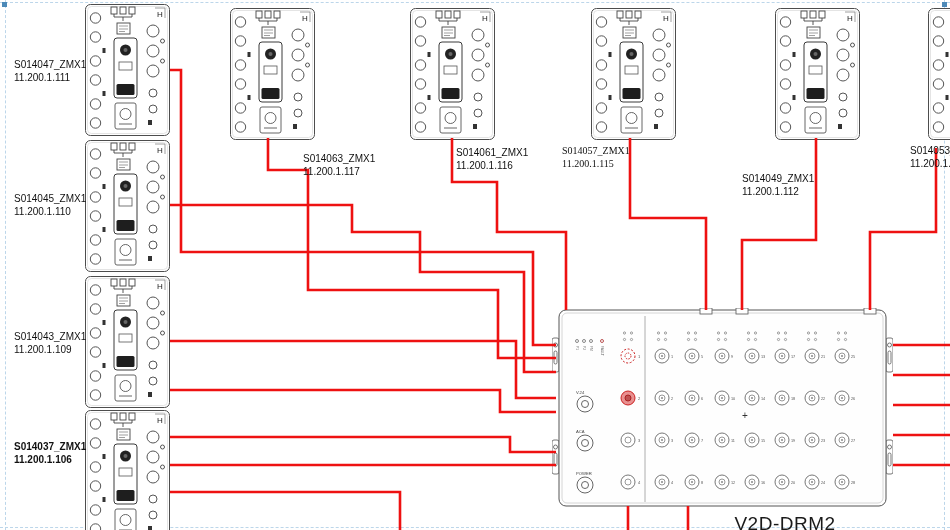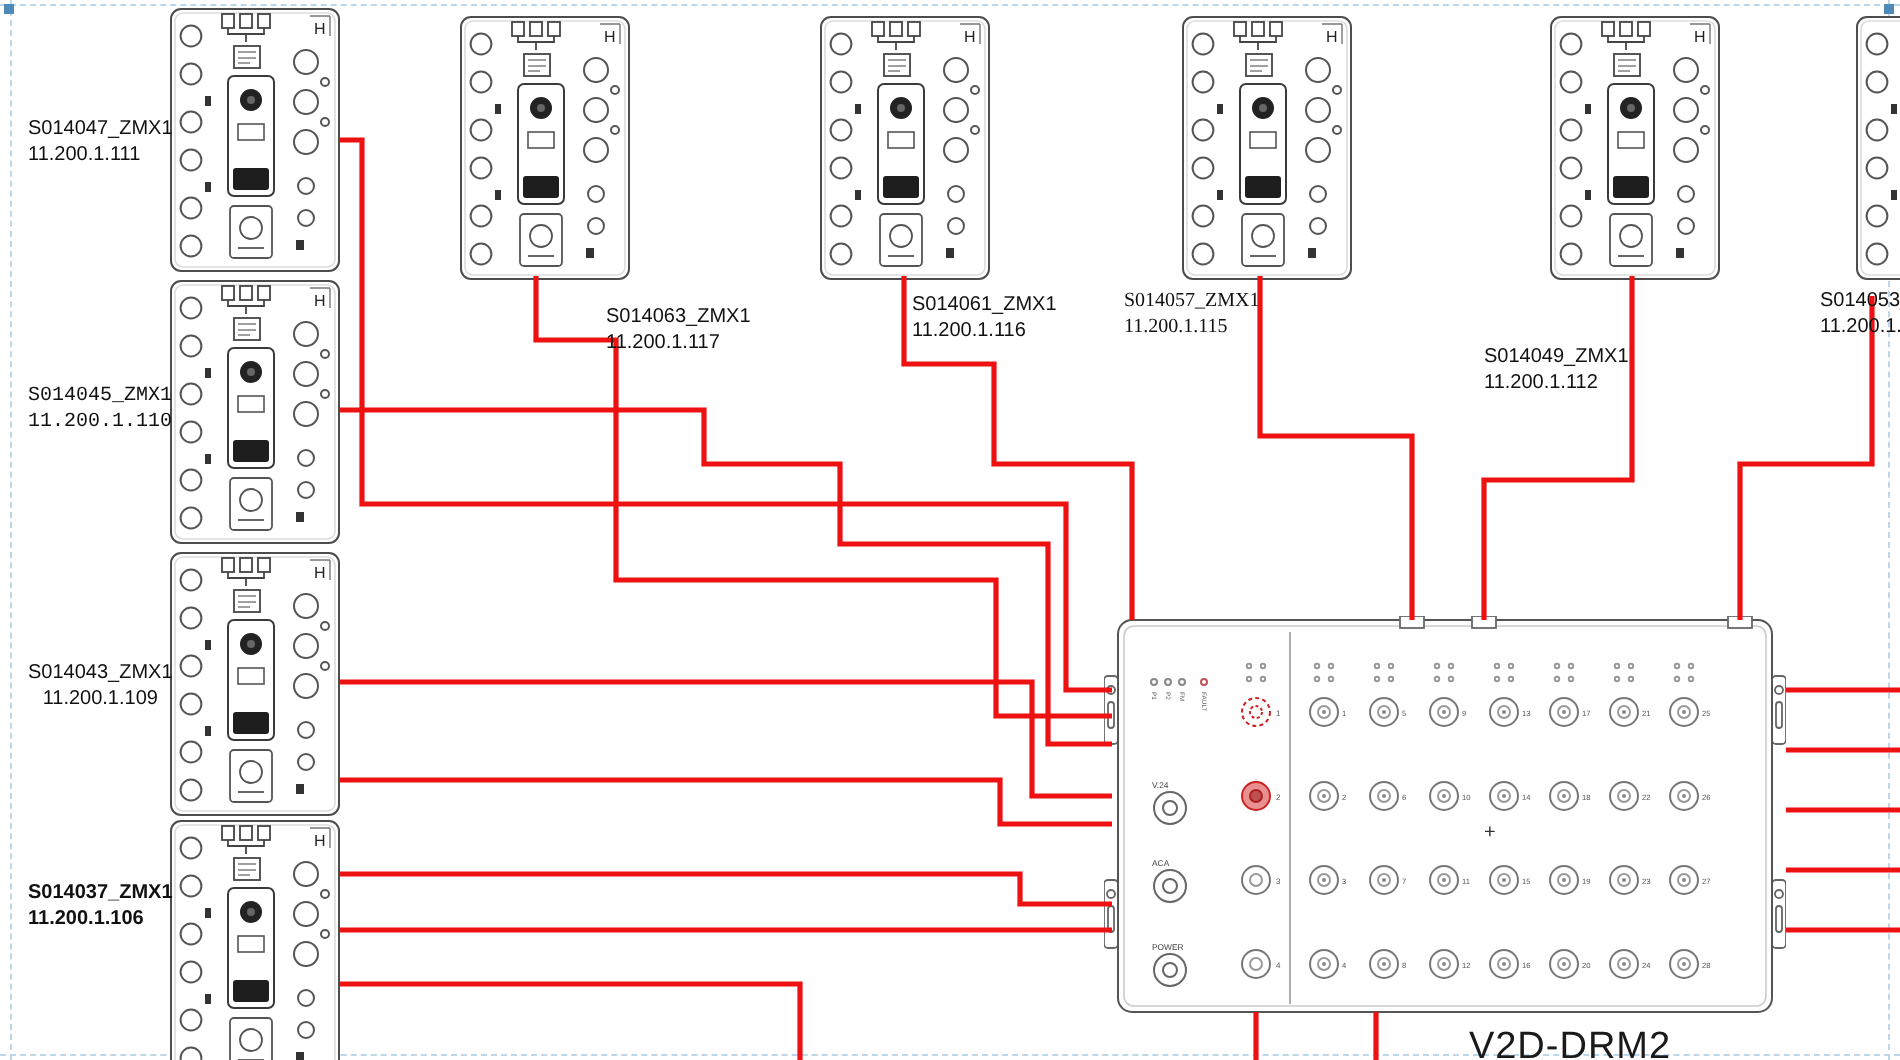--- a/index.html
+++ b/index.html
@@ -379,21 +379,21 @@
       <circle cx="68" cy="47" r="6"></circle>
       <circle cx="68" cy="67" r="6"></circle>
       <circle cx="77.5" cy="37" r="2"></circle>
       <circle cx="77.5" cy="57" r="2"></circle>
       <circle cx="68" cy="89" r="4"></circle>
       <circle cx="68" cy="105" r="4"></circle>
       <rect x="63" y="116" width="4" height="5" fill="#333" stroke="none"></rect>
     </g>
   </svg>
 </div>
-    <div class="dev-label" style="left: 14px; top: 192px; font-family: Liberation Mono, monospace;">
+    <div class="dev-label" style="left: 14px; top: 192px;">
       <div>S014045_ZMX1</div>
       <div>11.200.1.110</div>
     </div>
     <div class="zmx-node" style="left: 85px; top: 276px;">
   <svg viewBox="0 0 85 132" width="85" height="132">
     <rect x="0.5" y="0.5" width="84" height="131" rx="5" fill="#ffffff" stroke="#4d4d4d"></rect>
     <rect x="2.5" y="2.5" width="80" height="127" rx="4" fill="none" stroke="#dddddd" stroke-width="0.8"></rect>
     <g fill="none" stroke="#555">
       <circle cx="10.5" cy="14" r="5.2"></circle>
       <circle cx="10.5" cy="33" r="5.2"></circle>
@@ -436,21 +436,21 @@
       <circle cx="68" cy="47" r="6"></circle>
       <circle cx="68" cy="67" r="6"></circle>
       <circle cx="77.5" cy="37" r="2"></circle>
       <circle cx="77.5" cy="57" r="2"></circle>
       <circle cx="68" cy="89" r="4"></circle>
       <circle cx="68" cy="105" r="4"></circle>
       <rect x="63" y="116" width="4" height="5" fill="#333" stroke="none"></rect>
     </g>
   </svg>
 </div>
-    <div class="dev-label" style="left: 14px; top: 330px; text-align: center;">
+    <div class="dev-label" style="left: 14px; top: 330px;">
       <div>S014043_ZMX1</div>
       <div>11.200.1.109</div>
     </div>
     <div class="zmx-node" style="left: 85px; top: 410px;">
   <svg viewBox="0 0 85 132" width="85" height="132">
     <rect x="0.5" y="0.5" width="84" height="131" rx="5" fill="#ffffff" stroke="#4d4d4d"></rect>
     <rect x="2.5" y="2.5" width="80" height="127" rx="4" fill="none" stroke="#dddddd" stroke-width="0.8"></rect>
     <g fill="none" stroke="#555">
       <circle cx="10.5" cy="14" r="5.2"></circle>
       <circle cx="10.5" cy="33" r="5.2"></circle>

